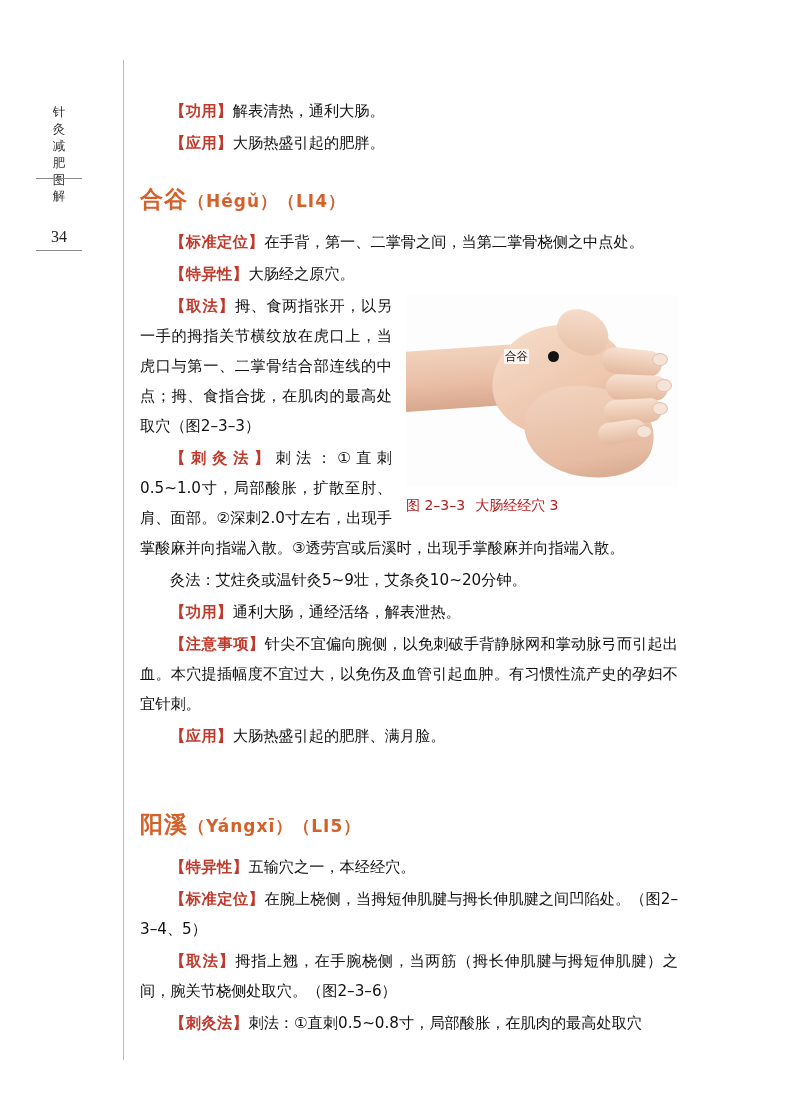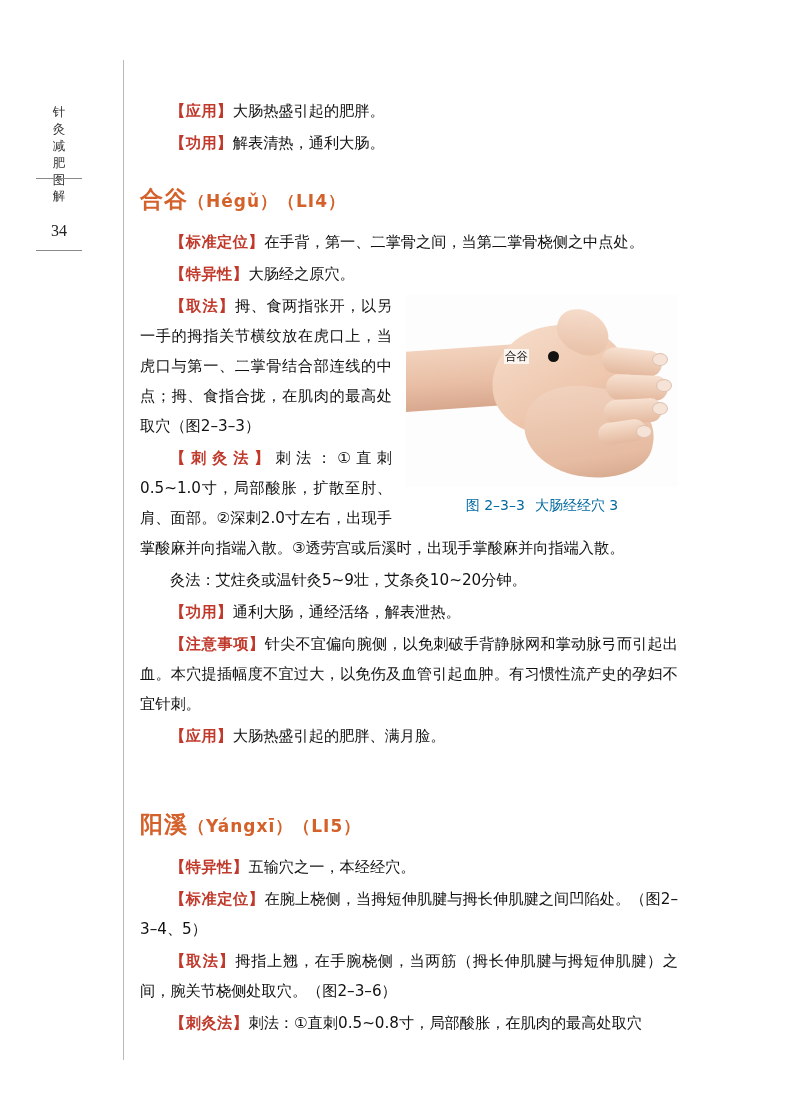--- a/index.html
+++ b/index.html
@@ -36,21 +36,21 @@
     position: absolute;
     left: 36px;
     top: 178px;
     width: 46px;
     height: 1px;
     background: #8a8a8a;
   }
   .page-number {
     position: absolute;
     left: 36px;
-    top: 222px;
+    top: 228px;
     width: 46px;
     text-align: center;
     font-size: 16px;
     color: #222;
     font-family: "Liberation Serif", serif;
   }
   .side-rule2 {
     position: absolute;
     left: 36px;
     top: 250px;
@@ -200,23 +200,22 @@
     left: 98px;
     top: 54px;
     font-size: 11.5px;
     color: #111;
     background: rgba(255,255,255,0.75);
     padding: 0 1px;
     z-index: 6;
   }
   .figure .caption {
     margin-top: 10px;
-    text-align: center;
     font-size: 14px;
-    color: #0369a1;
+    color: #b91c1c;
   }
   .figure .caption .cap-num {
     margin-right: 10px;
   }
 
   .clearer { clear: both; }
 
   .spacer-lg { height: 30px; }
 </style>
 </head>
@@ -231,24 +230,24 @@
   <span>解</span>
 </div>
 <div class="side-rule"></div>
 <div class="page-number">34</div>
 <div class="side-rule2"></div>
 <div class="vert-rule"></div>
 
 <div class="content">
 
   <p class="body indent">
+    <span class="tag">【功用】</span><span>解表清热，通利大肠。</span>
+  </p>
+  <p class="body indent">
     <span class="tag">【应用】</span><span>大肠热盛引起的肥胖。</span>
-  </p>
-  <p class="body indent">
-    <span class="tag">【功用】</span><span>解表清热，通利大肠。</span>
   </p>
 
   <h2 class="acupoint">
     <span>合谷</span><span class="pinyin">（Hégǔ）（LI4）</span>
   </h2>
 
   <p class="body indent">
     <span class="tag">【标准定位】</span><span>在手背，第一、二掌骨之间，当第二掌骨桡侧之中点处。</span>
   </p>
   <p class="body indent">

